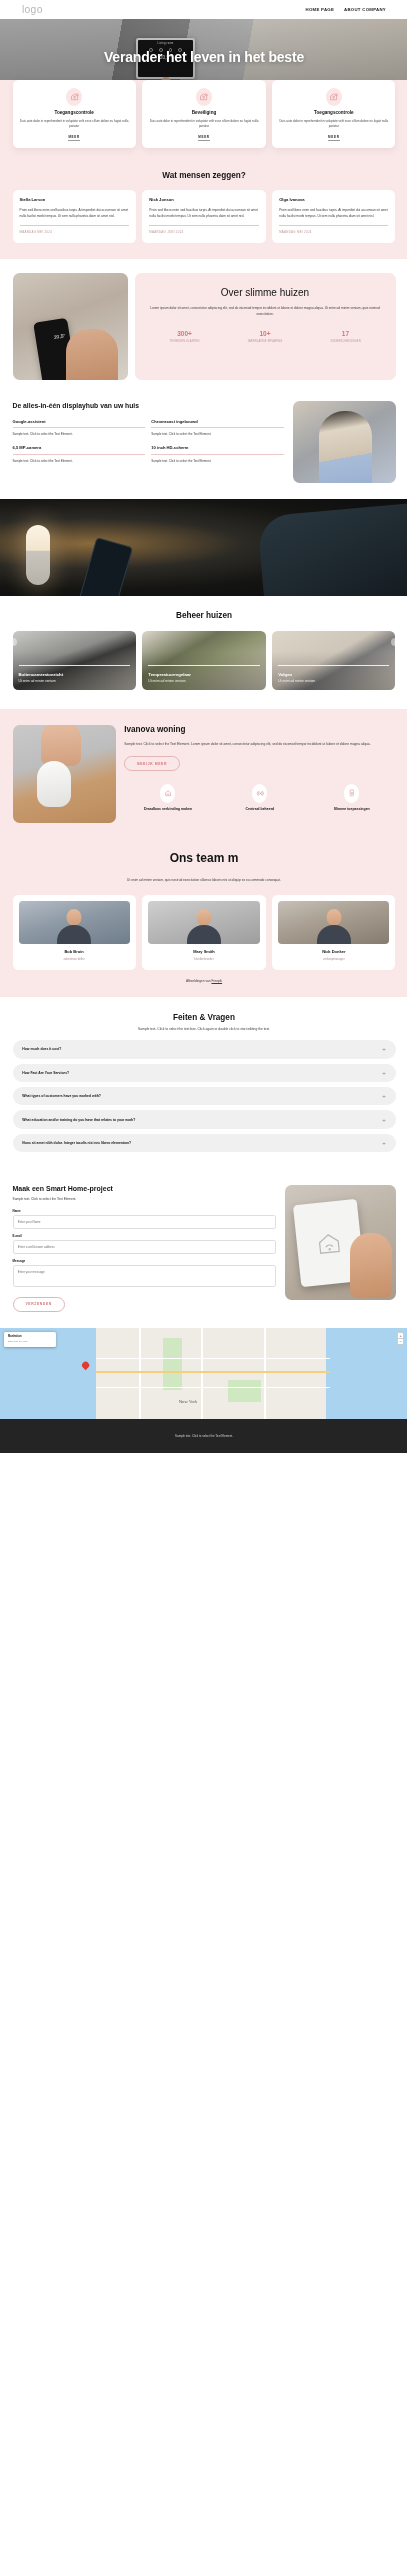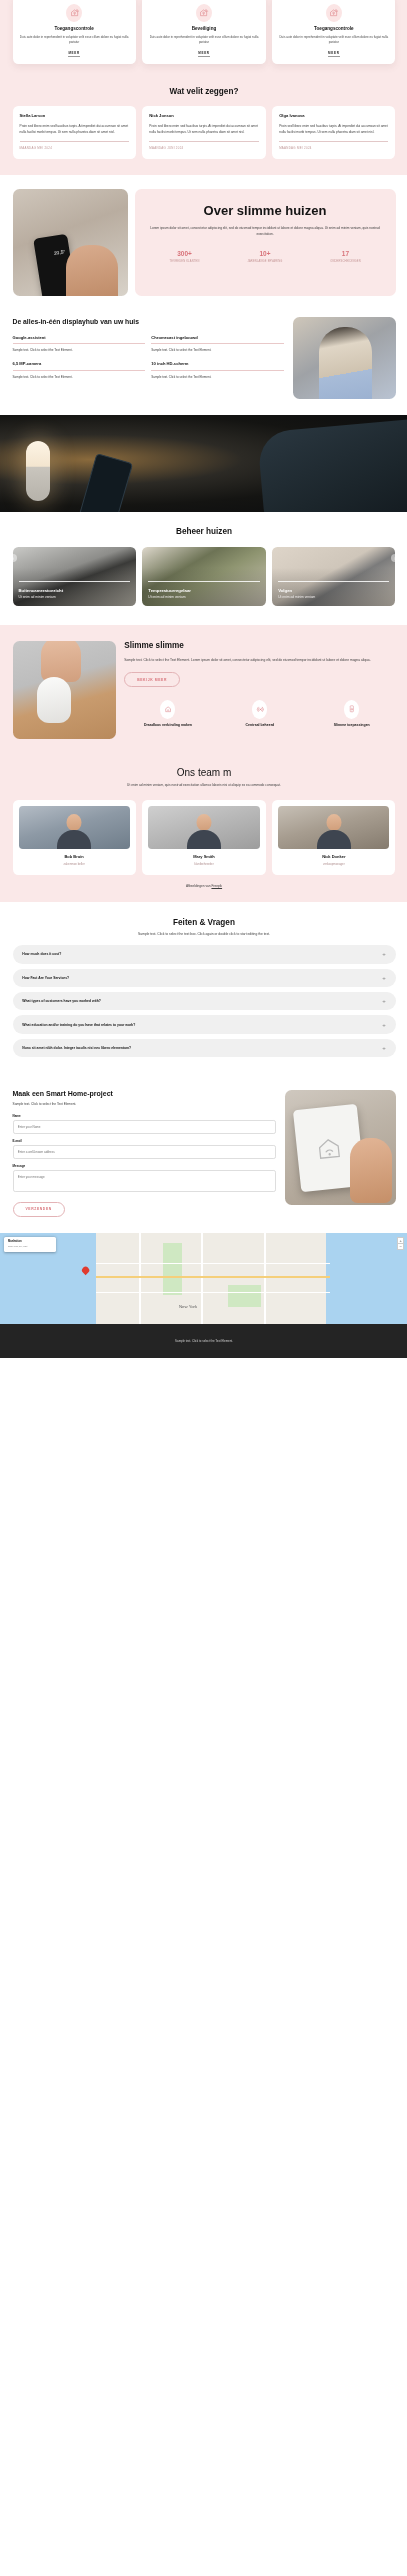--- a/index.html
+++ b/index.html
@@ -117,21 +117,21 @@
     color: #f0f0f0; font-size: 4.9px; text-align: right; padding: 15px 4.3px 0 0;
   }
   .about-img .hand {
     position: absolute; right: 9.8px; bottom: -9.8px; width: 52px; height: 61px;
     background: linear-gradient(170deg, #d9ac8e, #bb8763); border-radius: 23px 23px 11px 11px;
   }
   .about-card {
     flex: 1; background: #fae8e8; border-radius: 6.5px;
     padding: 14px 9.8px; text-align: center;
   }
-  .about-card h2 { font-size: 13px; font-weight: 700; margin-bottom: 6.5px; }
+  .about-card h2 { font-size: 10px; font-weight: 400; margin-bottom: 6.5px; }
   .about-card > p { font-size: 3.2px; line-height: 2.0; color: #3d3d3d; }
   .stats { display: flex; margin-top: 12px; }
   .stat { flex: 1; }
   .stat .num { font-size: 6.5px; font-weight: 700; color: #d8737a; }
   .stat .lab {
     font-size: 2.6px; letter-spacing: 0.2px; color: #c39393;
     line-height: 1.7; margin-top: 3.8px;
   }
 
   
@@ -239,21 +239,21 @@
   .mini-row { display: flex; gap: 4.3px; margin-top: 13px; text-align: center; }
   .mini { flex: 1; }
   .mini .circ {
     width: 15px; height: 18.5px; border-radius: 50%; background: #fff;
     margin: 0 auto 4.9px; display: flex; align-items: center; justify-content: center;
   }
   .mini span { font-size: 3.5px; font-weight: 700; line-height: 1.55; display: block; }
 
   
   .team { background: #fae8e8; padding: 9.8px 12.5px 14px; text-align: center; }
-  .team h2 { font-size: 10px; font-weight: 400; margin-bottom: 4px; }
+  .team h2 { font-size: 12px; font-weight: 700; margin-bottom: 12px; }
   .team > p { font-size: 3.2px; line-height: 2; color: #3d3d3d; margin-bottom: 11px; }
   .team-row { display: flex; gap: 6.5px; }
   .tmcard { flex: 1; background: #fff; border-radius: 5.4px; padding: 6px 6px 8.7px; }
   .tmphoto {
     width: 100%; height: 43px; border-radius: 3.8px; margin-bottom: 5.4px;
     position: relative; overflow: hidden;
   }
   .tmphoto.p1 { background: linear-gradient(165deg, #b4bcc5 0%, #8d99a5 45%, #6f7d8a 100%); }
   .tmphoto.p2 { background: linear-gradient(165deg, #cfcfcf 0%, #b8b8b8 45%, #9d9d9d 100%); }
   .tmphoto.p3 { background: linear-gradient(165deg, #c7c0b6 0%, #a79d90 45%, #857b6e 100%); }
@@ -377,20 +377,36 @@
 <div class="wrap">
 
   <div class="site-header">
     <div class="logo">logo</div>
     <div class="nav">
       <a href="#">HOME PAGE</a>
       <a href="#">ABOUT COMPANY</a>
     </div>
   </div>
 
+  <div class="hero">
+    <div class="panel">
+      <div class="panel-screen">
+        <div class="panel-title">Living room</div>
+        <div class="panel-icons">
+          <i></i>
+          <i></i>
+          <i></i>
+          <i></i>
+        </div>
+        <div class="panel-temp">20,5°</div>
+      </div>
+    </div>
+    <div class="finger"></div>
+    <h1>Verander het leven in het beste</h1>
+  </div>
 
   <div class="feature-band">
     <div class="feature-row">
 
       <div class="fcard">
         <div class="badge">
           <svg width="9.2" height="9.2" viewBox="0 0 24 24" fill="none" stroke="#d8737a" stroke-width="1.3">
             <path d="M4 11 L12 5 L20 11 V20 H4 Z"></path>
               <circle cx="12" cy="13" r="2.3"></circle>
               <path d="M12 15.3 V17.5"></path>
@@ -430,21 +446,21 @@
         </div>
         <h3>Toegangscontrole</h3>
         <p>Duis aute dolor in reprehenderit in voluptate velit esse cillum dolore eu fugiat nulla pariatur</p>
         <a class="more" href="#">MEER</a>
       </div>
 
     </div>
   </div>
 
   <div class="testi-wrap">
-    <div class="sec-title">Wat velit zeggen?</div>
+    <div class="sec-title">Wat mensen zeggen?</div>
     <div class="testi-row">
 
       <div class="tcard">
         <h4>Stella Larson</h4>
         <p>Proin sed libero enim sed faucibus turpis. At imperdiet dui accumsan sit amet nulla facilisi morbi tempus. Ut sem nulla pharetra diam sit amet nisl.</p>
         <hr>
         <div class="date">MAANDAG MEI 2024</div>
       </div>
 
       <div class="tcard">
@@ -551,21 +567,21 @@
       </div>
     </div>
   </div>
 
   <div class="smart">
     <div class="smart-img">
       <div class="hand2"></div>
       <div class="device"></div>
     </div>
     <div class="smart-right">
-      <h2>Slimme slimme</h2>
+      <h2>Ivanova woning</h2>
       <p>Sample text. Click to select the Text Element. Lorem ipsum dolor sit amet, consectetur adipiscing elit, sed do eiusmod tempor incididunt ut labore et dolore magna aliqua.</p>
       <a class="pill-btn" href="#">BEKIJK MEER</a>
       <div class="mini-row">
         <div class="mini">
           <div class="circ">
             <svg width="8.2" height="8.2" viewBox="0 0 24 24" fill="none" stroke="#d8737a" stroke-width="1.4">
               <path d="M5 11 L12 5.5 L19 11 V19.5 H5 Z"></path>
                 <path d="M9.5 15 a3.5 3.5 0 0 1 5 0" stroke-linecap="round"></path>
                 <circle cx="12" cy="17" r="1" fill="#d8737a" stroke="none"></circle>
             </svg>

